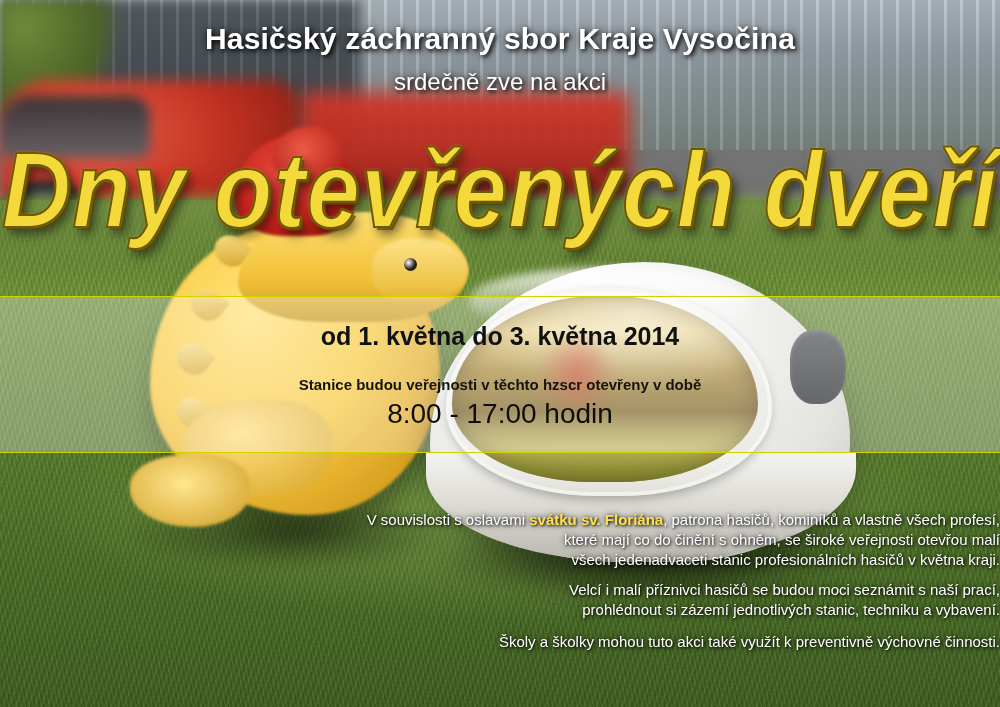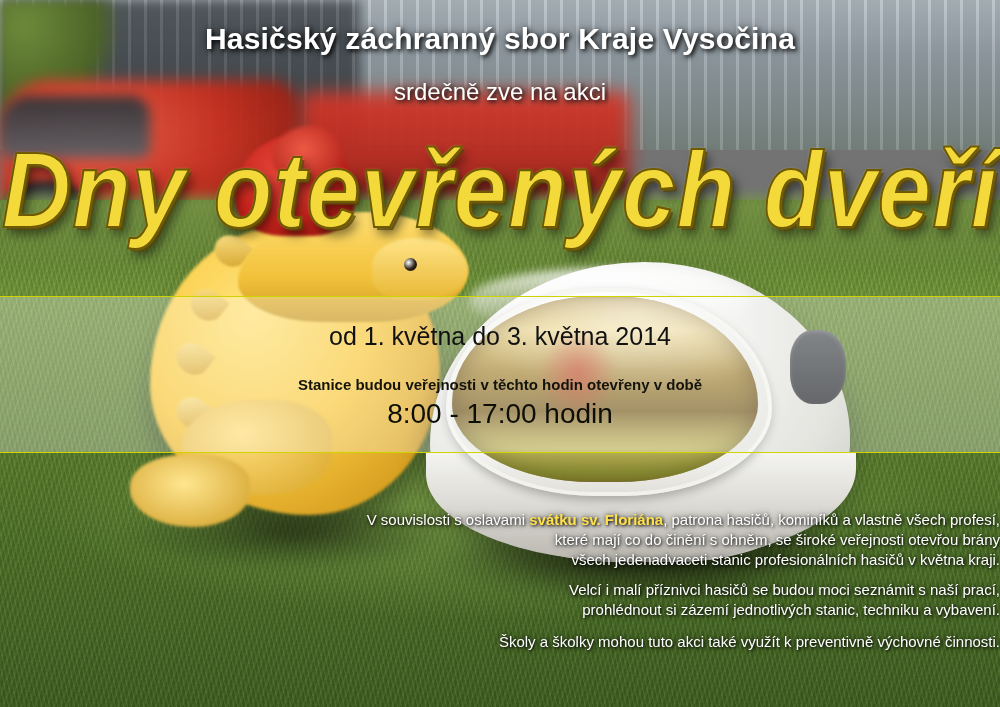--- a/index.html
+++ b/index.html
@@ -302,21 +302,21 @@
     position: absolute;
     top: 22px; left: 0; right: 0;
     font-size: 30px;
     font-weight: bold;
     color: #ffffff;
     text-shadow: 2px 2px 4px rgba(0,0,0,.85), 0 0 8px rgba(0,0,0,.6);
     letter-spacing: .2px;
   }
   .title-sub {
     position: absolute;
-    top: 78px; left: 0; right: 0;
+    top: 68px; left: 0; right: 0;
     font-size: 24px;
     color: #ffffff;
     text-shadow: 2px 2px 4px rgba(0,0,0,.85), 0 0 7px rgba(0,0,0,.6);
   }
 
   .headline {
     position: absolute;
     top: 140px; left: 0; right: 0;
     font-size: 96px;
     font-weight: bold;
@@ -329,21 +329,21 @@
       0 0 2px #fff7b0,
       3px 3px 0 rgba(90,70,0,.75),
       5px 6px 10px rgba(0,0,0,.55);
     transform: scaleY(1.12);
   }
 
   .date-line {
     position: absolute;
     top: 322px; left: 0; right: 0;
     font-size: 25px;
-    font-weight: normal;
+    font-weight: bold;
     color: #111111;
   }
   .hours-label {
     position: absolute;
     top: 376px; left: 0; right: 0;
     font-size: 15px;
     font-weight: bold;
     color: #14140c;
   }
   .hours-value {
@@ -435,29 +435,29 @@
   <div class="txt-layer">
 
     <div class="title-org">Hasičský záchranný sbor Kraje Vysočina</div>
 
     <div class="title-sub">srdečně zve na akci</div>
 
     <div class="headline">Dny otevřených dveří</div>
 
     <div class="date-line">od 1. května do 3. května 2014</div>
 
-    <div class="hours-label">Stanice budou veřejnosti v těchto hodin otevřeny v době</div>
+    <div class="hours-label">Stanice budou veřejnosti v těchto hzscr otevřeny v době</div>
 
     <div class="hours-value">8:00 - 17:00 hodin</div>
 
     <div class="para para-1">
       <div>
         <span>V souvislosti s oslavami </span><span class="hl-yellow">svátku sv. Floriána</span><span>, patrona hasičů, kominíků a vlastně všech profesí,</span>
       </div>
-      <div>které mají co do činění s ohněm, se široké veřejnosti otevřou brány</div>
+      <div>které mají co do činění s ohněm, se široké veřejnosti otevřou malí</div>
       <div>všech jedenadvaceti stanic profesionálních hasičů v května kraji.</div>
     </div>
 
     <div class="para para-2">
       <div>Velcí i malí příznivci hasičů se budou moci seznámit s naší prací,</div>
       <div>prohlédnout si zázemí jednotlivých stanic, techniku a vybavení.</div>
     </div>
 
     <div class="para para-3">Školy a školky mohou tuto akci také využít k preventivně výchovné činnosti.</div>
 

